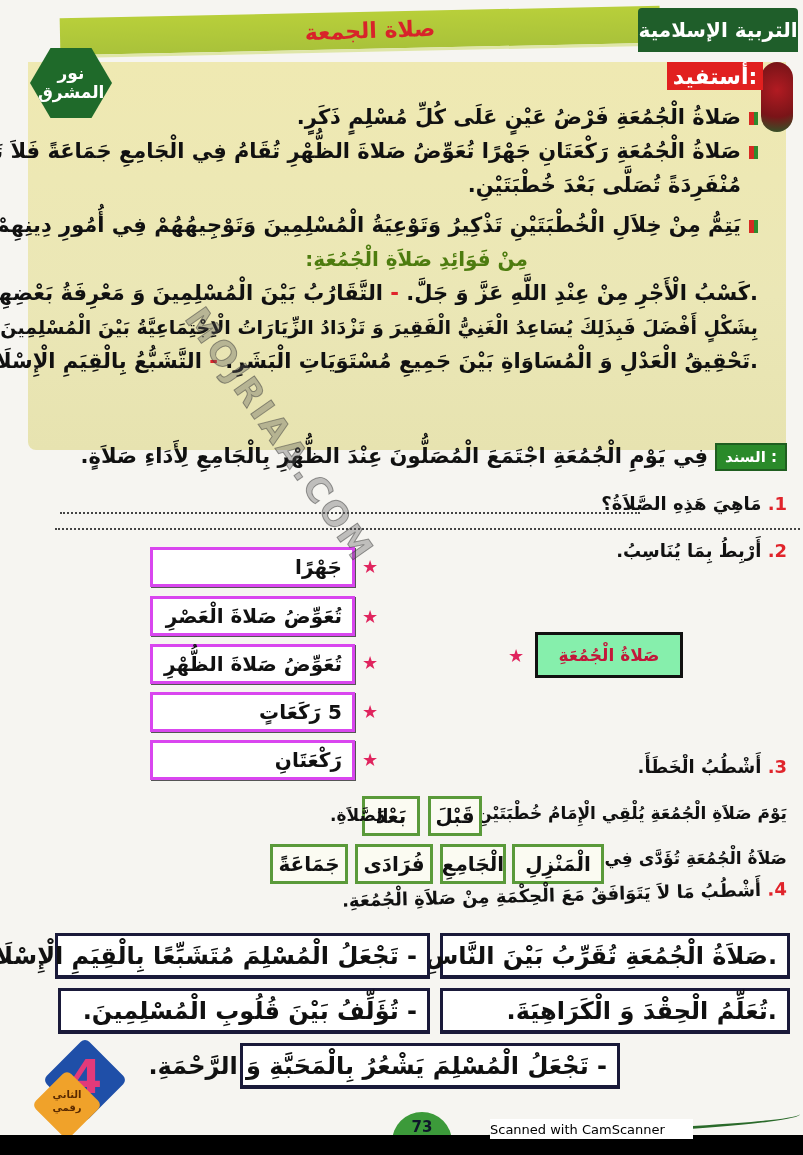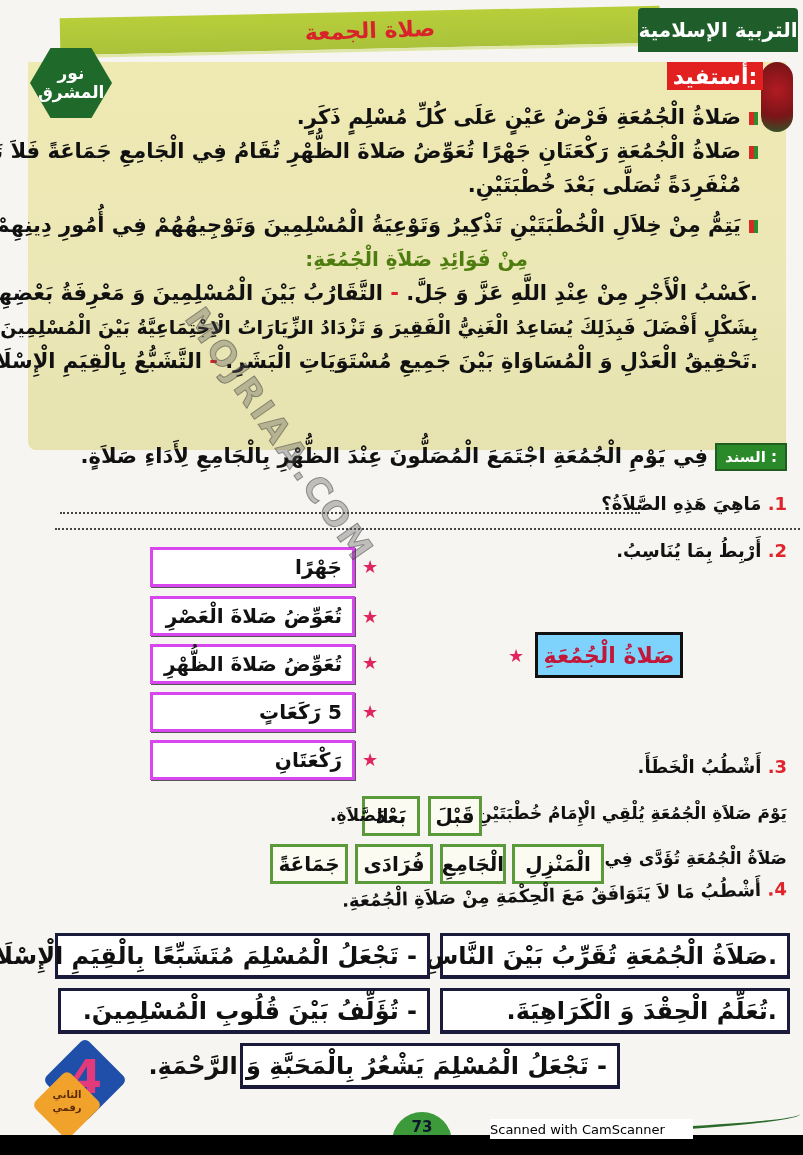--- a/index.html
+++ b/index.html
@@ -89,22 +89,22 @@
   
   .match-box {
     position: absolute; left: 150px; width: 205px; height: 40px;
     border: 3px solid #d946ef; background: #fff; direction: rtl;
     font-weight: bold; font-size: 20px; padding-right: 10px;
     display: flex; align-items: center; box-shadow: 1px 1px 0 #555;
   }
   .star { position: absolute; color: #e0245e; font-size: 18px; }
   .main-match {
     position: absolute; left: 535px; top: 632px; width: 148px; height: 46px;
-    border: 3px solid #111; background: #7dd3fc; color: #c3173a;
-    font-weight: bold; font-size: 22px; direction: rtl;
+    border: 3px solid #111; background: #86efac; color: #c3173a;
+    font-weight: bold; font-size: 17px; direction: rtl;
     display: flex; align-items: center; justify-content: center;
   }
 
   
   .choice {
     position: absolute; height: 40px; border: 3px solid #5a9a3a; background: #fbfbf2;
     font-weight: bold; font-size: 20px; direction: rtl;
     display: flex; align-items: center; justify-content: center;
   }
   .q3-text {

